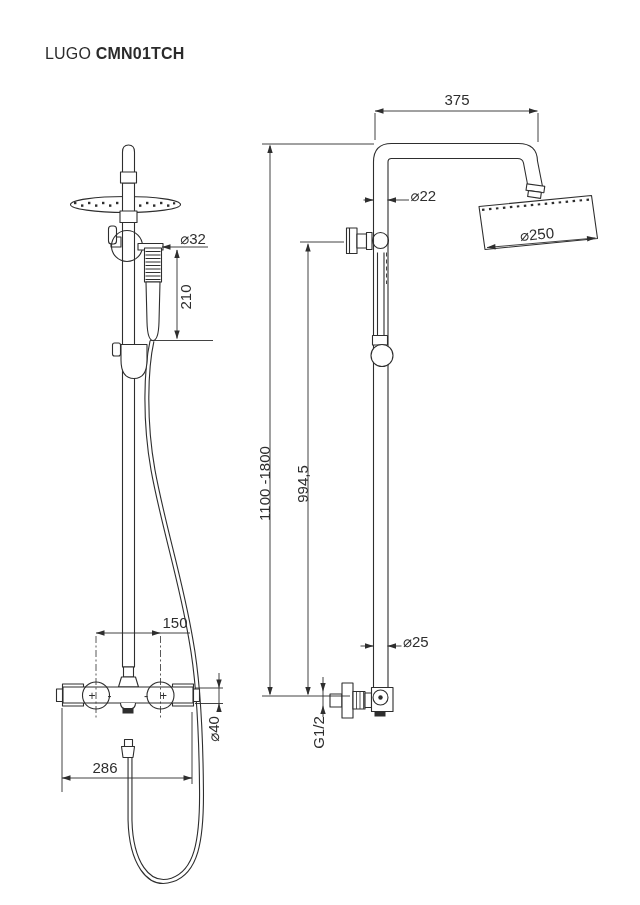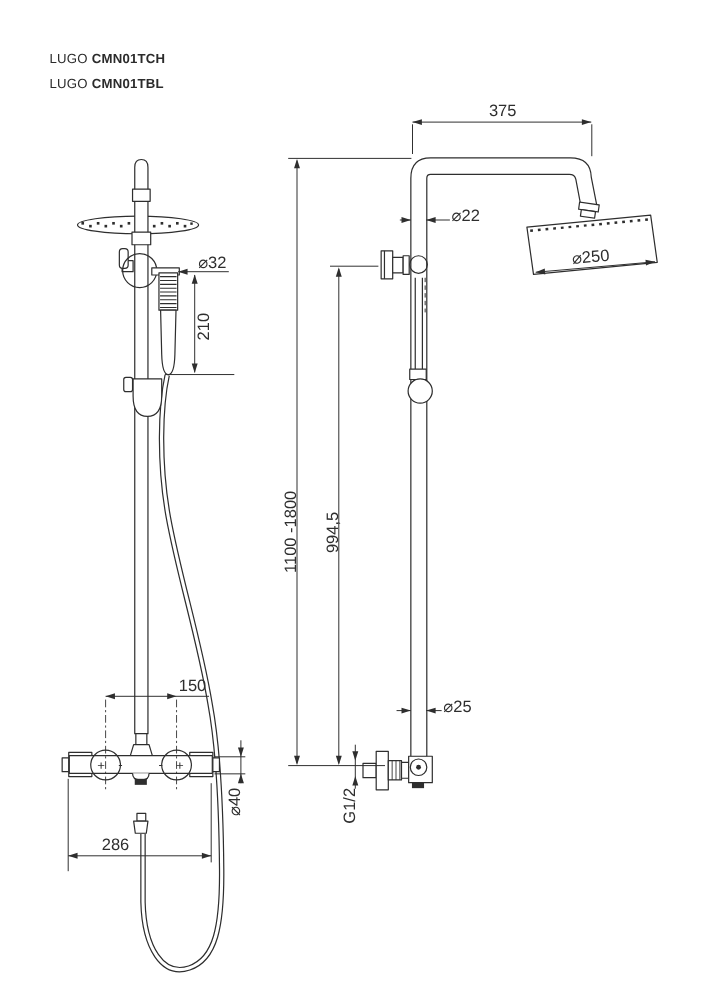--- a/index.html
+++ b/index.html
@@ -1,35 +1,34 @@
 <!DOCTYPE html>
 <html><head>
 <meta charset="utf-8">
 <style>
   html,body { margin:0; padding:0; background:#fff; }
   .canvas {
     position:relative; width:640px; height:905px; background:#ffffff;
     font-family:"Liberation Sans", sans-serif; overflow:hidden;
   }
   .title-block { position:absolute; left:45px; top:42px; color:#2b2b2b; }
-  .title-line { font-size:12px; line-height:23px; letter-spacing:.2px; }
+  .title-line { font-size:16px; line-height:23px; letter-spacing:.2px; }
   .title-line .code { font-weight:700; }
   svg { position:absolute; left:0; top:0; }
   svg text { font-family:"Liberation Sans", sans-serif; fill:#2e2e2e; font-size:15px; }
   text.dim { font-size:15px; }
   text.mark { font-size:12px; }
 </style>
 </head>
 <body>
 
 <div class="canvas">
 
   <div class="title-block">
     <div class="title-line"><span>LUGO</span>&nbsp;<span class="code">CMN01TCH</span></div>
-    <div class="title-line"><span>LUGO</span>&nbsp;<span class="code">CMN01TBL</span></div>
   </div>
 
   <svg width="640" height="905" viewBox="0 0 640 905">
     <defs>
       <path id="arw" d="M0 0 L8.5 2.7 L8.5 -2.7 Z" fill="#2e2e2e" stroke="none"></path>
     </defs>
 
     <g stroke="#2e2e2e" fill="none" stroke-width="1.1" stroke-linejoin="round">
 
       <g>

